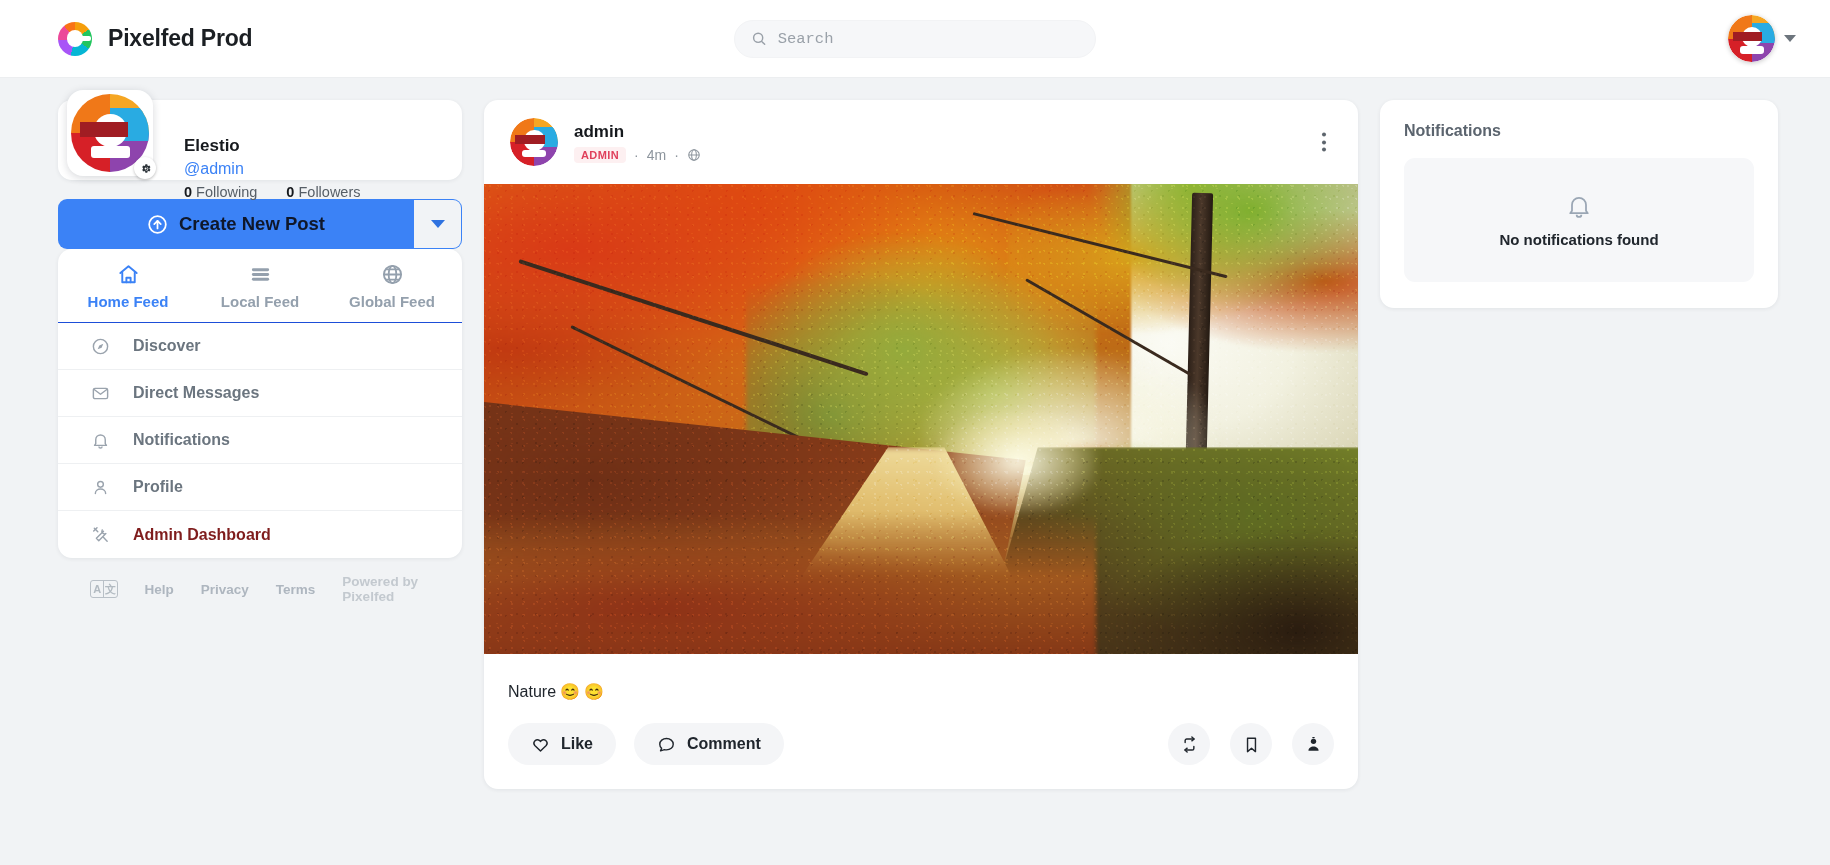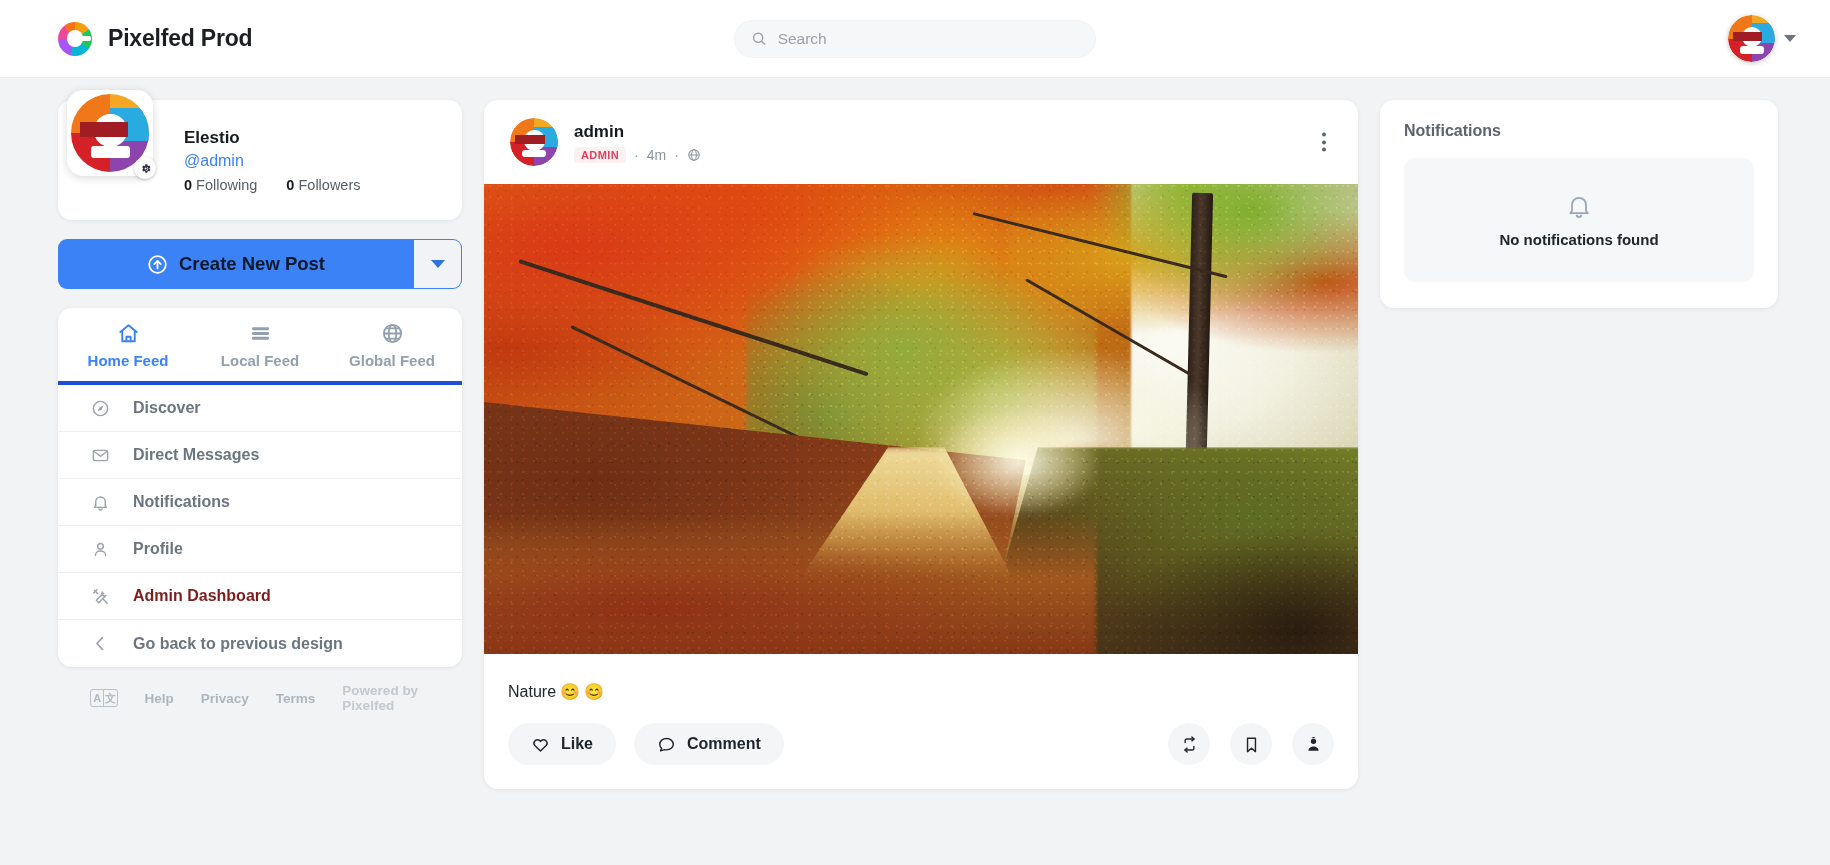--- a/index.html
+++ b/index.html
@@ -23,21 +23,21 @@
 
   .search-wrap {
     position: absolute; left: 50%; transform: translateX(-50%);
     width: 362px; height: 38px;
     background: #f6f7f9; border-radius: 19px;
     display: flex; align-items: center; padding: 0 16px; gap: 11px;
     border: 1px solid #f2f3f5;
   }
   .search-input {
     border: none; background: transparent; outline: none;
-    font-family: Liberation Sans, sans-serif;
+    font-family: Liberation Mono, monospace;
     font-size: 15.5px; color: #3d444b; width: 100%;
   }
   .search-input::placeholder { color: #9aa1a9; }
 
   .top-right {
     position: absolute; right: 34px;
     display: flex; align-items: center; gap: 9px;
   }
   .avatar-top {
     width: 47px; height: 47px; border-radius: 50%;
@@ -52,21 +52,21 @@
 
   
   .page { display: flex; gap: 0; padding: 22px 0 0 0; height: 787px; }
   .col-left { width: 404px; margin-left: 58px; }
   .col-mid  { width: 874px; margin-left: 22px; }
   .col-right{ width: 398px; margin-left: 22px; }
 
   .card { background:#fff; border-radius: 14px; box-shadow: 0 1px 4px rgba(15,23,42,.07); }
 
   
-  .profile-card { display:flex; align-items:center; padding: 18px 22px; height: 120px; position: relative; }
+  .profile-card { display:flex; padding: 35px 22px; height: 80px; position: relative; }
   .profile-av-box {
     width: 86px; height: 86px; border-radius: 16px;
     background:#fff; box-shadow: 0 2px 9px rgba(15,23,42,.17);
     position:absolute; left: 9px; top: -10px;
     display:flex; align-items:center; justify-content:center;
   }
   .profile-av { width: 78px; height: 78px; border-radius: 12px; overflow:hidden; position:relative; }
   .gear-badge {
     position:absolute; right: -3px; bottom: -3px;
     width: 22px; height: 22px; border-radius: 50%;
@@ -92,29 +92,29 @@
     width: 48px; background:#f1f3f6; border: 1.5px solid #3b82f6;
     border-left: none; border-radius: 0 9px 9px 0;
     display:flex; align-items:center; justify-content:center; cursor:pointer;
   }
   .caret-blue {
     width:0;height:0;border-left:7px solid transparent;border-right:7px solid transparent;
     border-top: 8px solid #2f72e0;
   }
 
   
-  .nav-card { margin-top: 19px; overflow: hidden; }
+  .nav-card { overflow: hidden; }
   .feed-tabs { display:flex; padding: 14px 4px 0 4px; }
   .feed-tab {
     flex:1; display:flex; flex-direction:column; align-items:center; gap:7px;
     padding-bottom: 12px; cursor:pointer;
     font-size: 15px; font-weight:700; color:#94a0ad;
   }
   .feed-tab.active { color:#3b82f6; }
-  .nav-list { border-top: 4px solid #1d4ed8; }
+  .nav-list { border-top: 1px solid #1d4ed8; }
   .nav-item {
     display:flex; align-items:center; gap: 22px;
     height: 47px; padding: 0 32px; cursor:pointer;
     font-size: 16px; font-weight:600; color:#6b757f;
     border-bottom: 1px solid #eef0f2;
   }
   .nav-item:last-child { border-bottom:none; }
   .nav-item.muted { color:#7f1d1d; }
   .nav-ico { width: 21px; display:flex; align-items:center; justify-content:center; color:#9aa3ad; }
 
@@ -499,28 +499,20 @@
             <svg width="19" height="19" viewBox="0 0 24 24" fill="none" stroke="currentColor" stroke-width="1.8" stroke-linecap="round" stroke-linejoin="round">
               <path d="M14.2 6.2a3.4 3.4 0 004.6 4.6l-9 9-3-3 9-9"></path>
               <path d="M4.2 4.2l4.4 4.4"></path>
                 <path d="M3.4 7.6l4.2-4.2"></path>
                 <path d="M15.6 15.6l4.8 4.8"></path>
             </svg>
           </span>
           <span>Admin Dashboard</span>
         </div>
 
-        <div class="nav-item">
-          <span class="nav-ico">
-            <svg width="19" height="19" viewBox="0 0 24 24" fill="none" stroke="currentColor" stroke-width="2.2" stroke-linecap="round" stroke-linejoin="round">
-              <polyline points="14.5,4.5 7.5,12 14.5,19.5"></polyline>
-            </svg>
-          </span>
-          <span>Go back to previous design</span>
-        </div>
       </div>
     </div>
 
     <div class="footer-links">
       <span class="translate-ico">
         <i>A</i>
         <i>文</i>
       </span>
       <span>Help</span>
       <span>Privacy</span>

